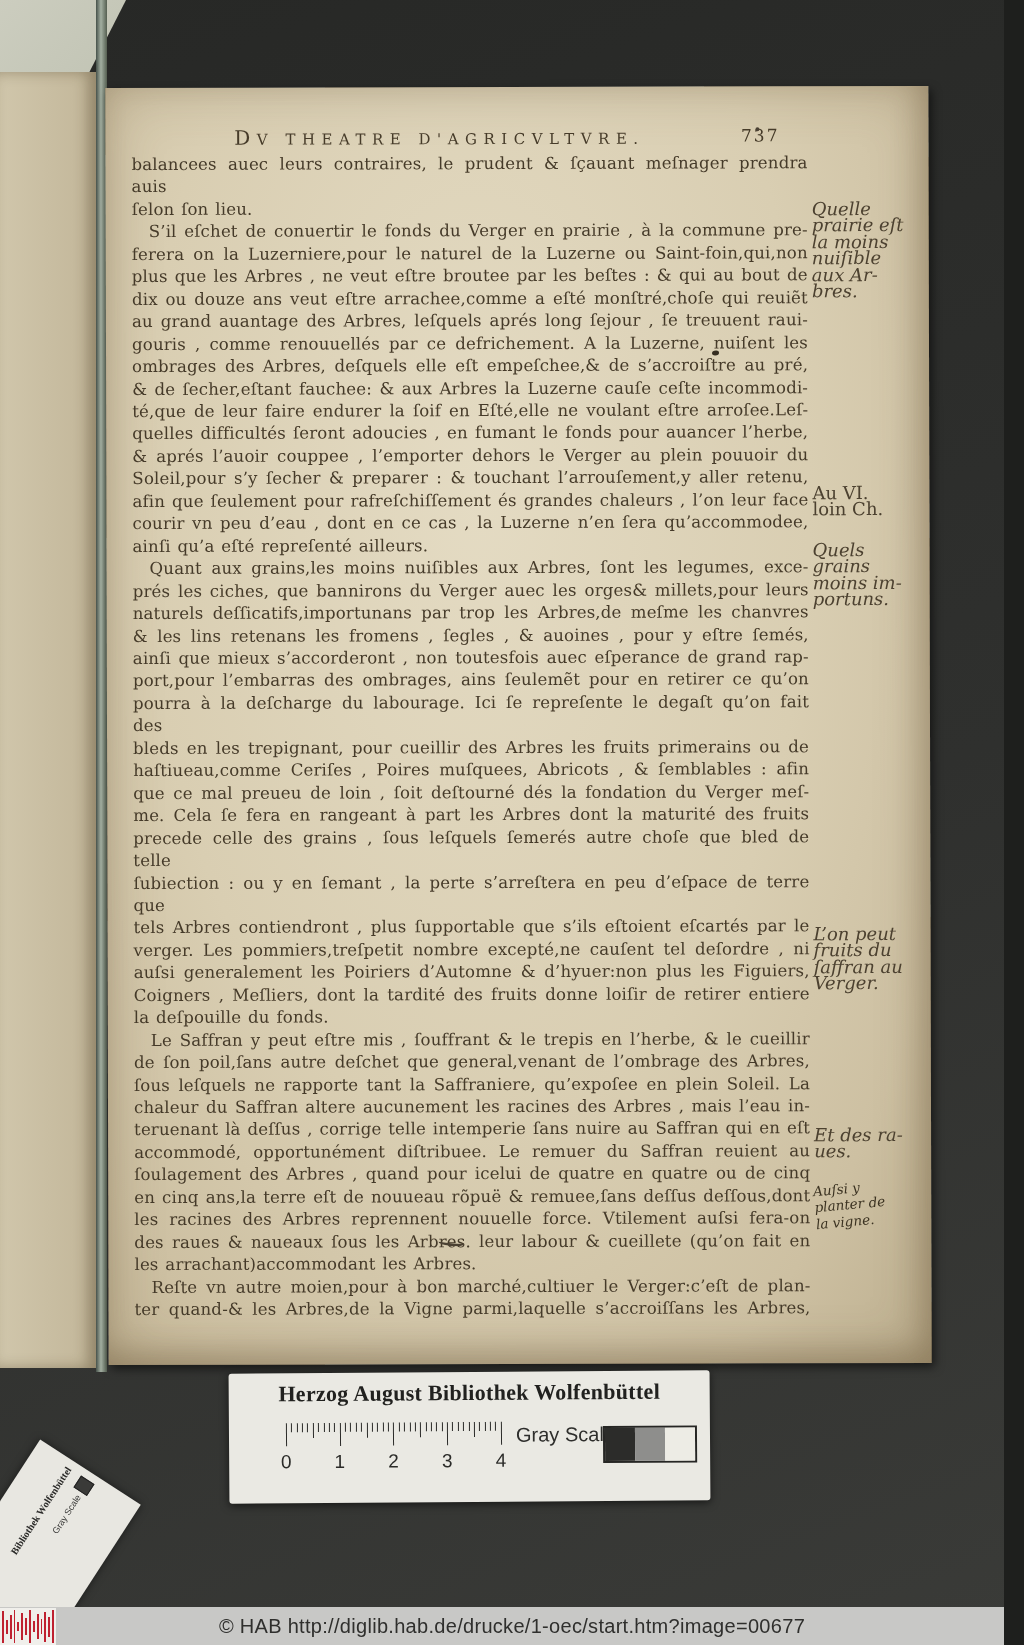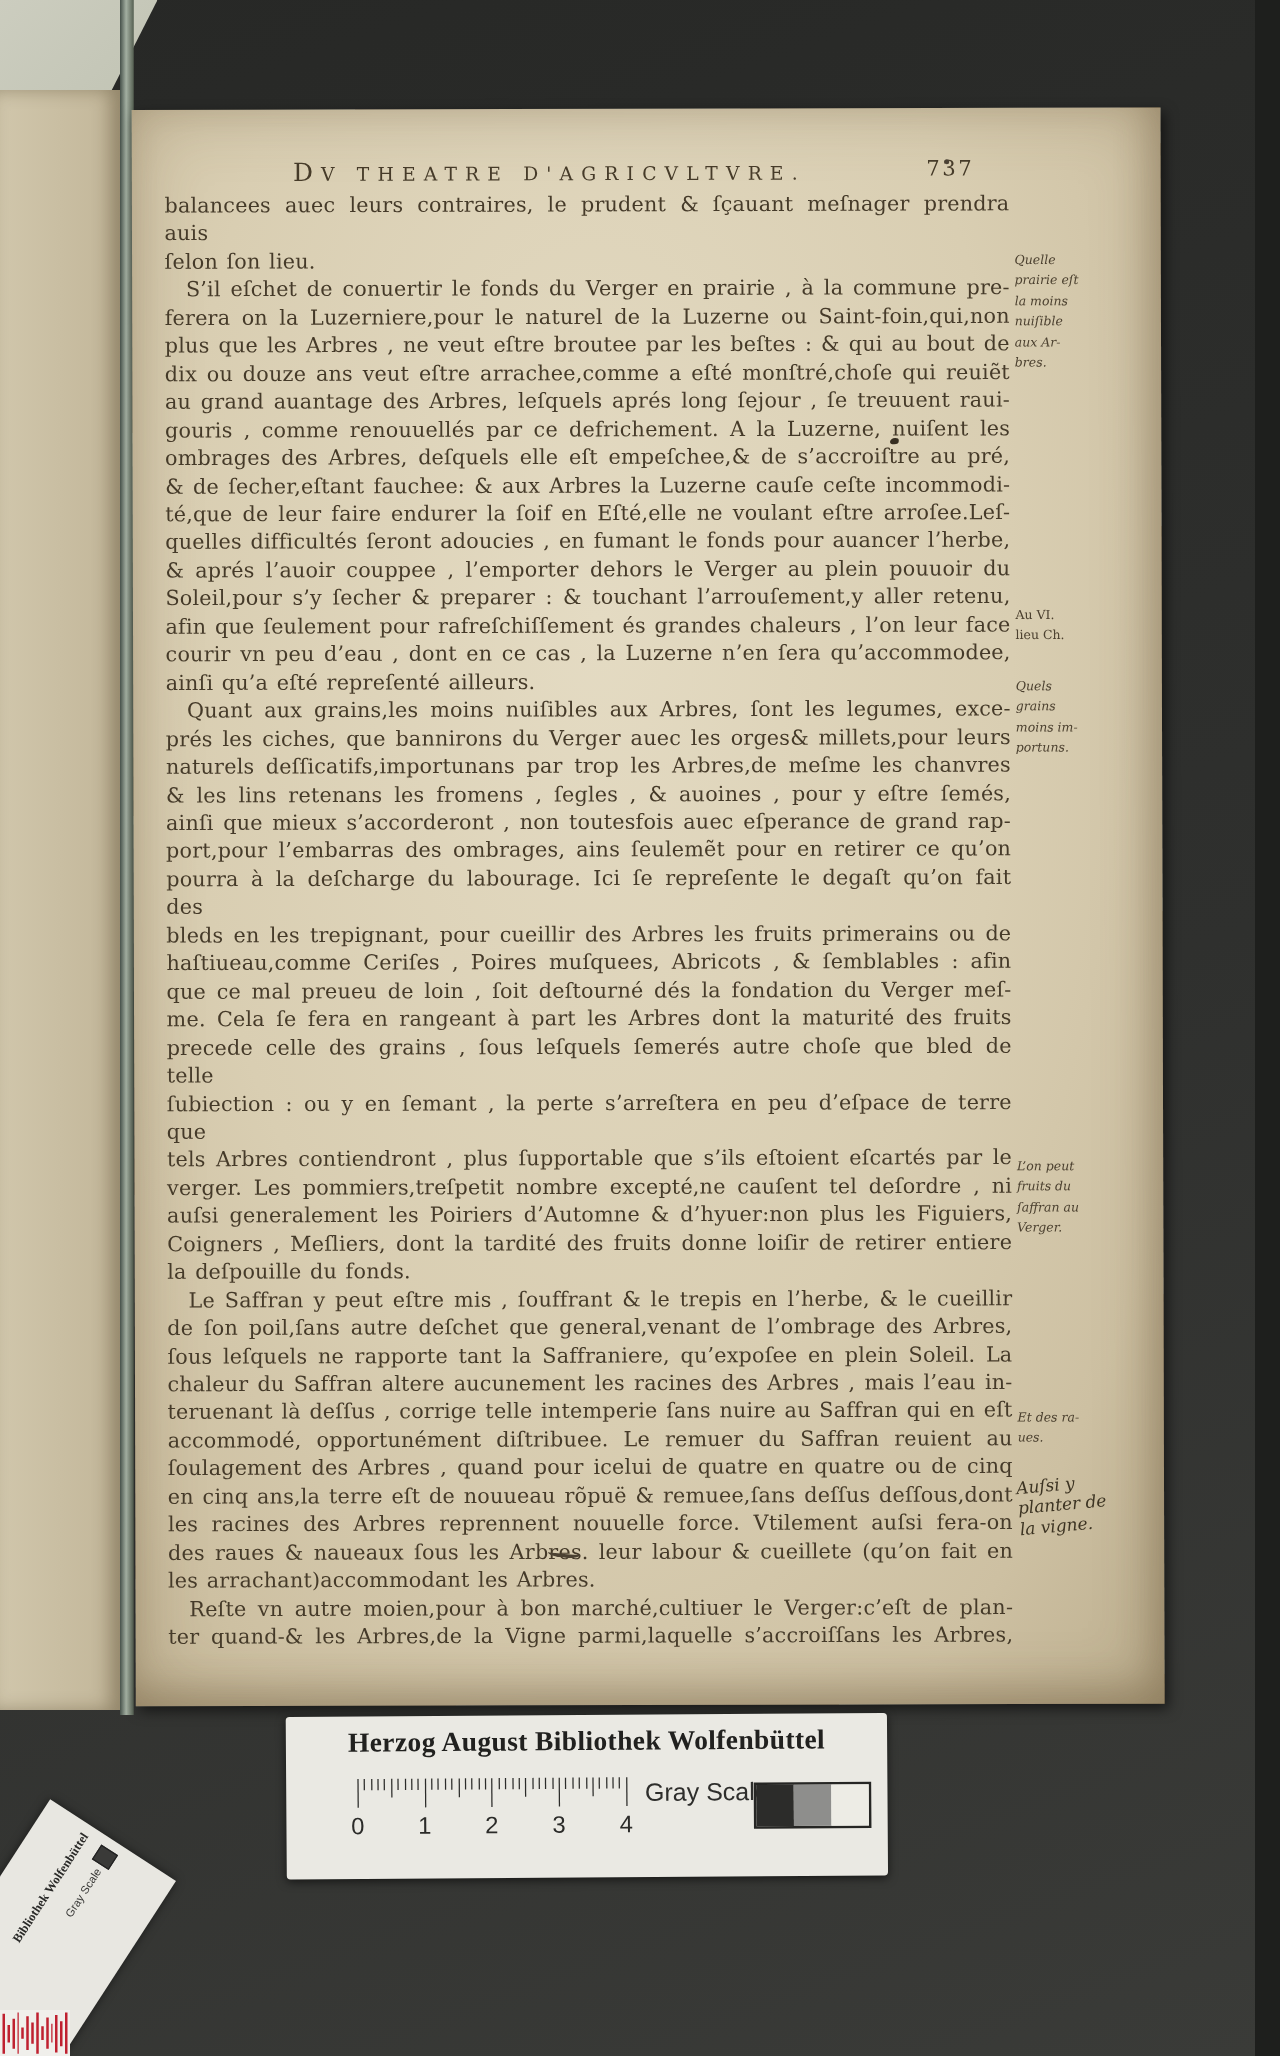--- a/index.html
+++ b/index.html
@@ -30,21 +30,21 @@
     font-size:15px;letter-spacing:6.5px;white-space:nowrap;}
   .pg-title::first-letter{font-size:20px;}
   .pg-num{position:absolute;right:28px;top:1px;font-size:17px;letter-spacing:2px;}
   .body-lines{position:absolute;left:26px;top:66px;width:676px;
     font-size:16.6px;line-height:22.45px;color:#453a29;word-spacing:1.4px;letter-spacing:.15px;}
   .line{text-align:justify;text-align-last:justify;}
   .line.last{text-align-last:left;}
   .line.indent{text-indent:17px;}
 
   .mnotes{position:absolute;left:706px;top:0;width:116px;}
-  .mnote{position:absolute;left:0;width:116px;font-size:10px;line-height:16.4px;
+  .mnote{position:absolute;left:0;width:116px;font-size:18px;line-height:16.4px;
     white-space:pre-line;color:#4c4130;font-style:italic;}
   .mn1{top:115px;} .mn2{top:399px;font-style:normal;} .mn3{top:456px;}
   .mn4{top:840px;} .mn5{top:1041px;}
   .mn6{top:1092px;transform:rotate(-5deg);color:#3c3322;font-size:13.6px;}
 
   
   .speck1{position:absolute;left:606px;top:264px;width:7px;height:5px;background:#362e21;border-radius:60% 40% 55% 45%;}
   .speck2{position:absolute;left:650px;top:41px;width:4px;height:4px;background:#4a4134;border-radius:50%;}
   .flourish{position:absolute;left:330px;top:1152px;width:26px;height:4px;
     border-bottom:3px solid #4b4132;border-radius:50%;transform:rotate(5deg);}
@@ -156,21 +156,21 @@
       </div>
 
     <div class="mnotes">
       <div class="mnote mn1">Quelle
 prairie eſt
 la moins
 nuiſible
 aux Ar-
 bres.</div>
       <div class="mnote mn2">Au VI.
-lieu Ch.</div>
+loin Ch.</div>
       <div class="mnote mn3">Quels
 grains
 moins im-
 portuns.</div>
       <div class="mnote mn4">L’on peut
 fruits du
 ſaffran au
 Verger.</div>
       <div class="mnote mn5">Et des ra-
 ues.</div>
@@ -245,20 +245,23 @@
         <span class="patch" style="background: rgb(237, 236, 229);"></span>
       </div>
   </div>
 
   <div class="side-card">
     <div class="sc-line1">Bibliothek Wolfenbüttel</div>
     <div class="sc-line2">Gray Scale</div>
     <div class="sc-patch"></div>
   </div>
 
+  <div class="footer">
+    <div class="footer-text">© HAB http://diglib.hab.de/drucke/1-oec/start.htm?image=00677</div>
+  </div>
   <div class="barcode">
       <span class="bar" style="height: 32px;"></span>
       <span class="bar" style="height: 14px;"></span>
       <span class="bar" style="height: 24px;"></span>
       <span class="bar" style="height: 33px;"></span>
       <span class="bar" style="height: 9px;"></span>
       <span class="bar" style="height: 27px;"></span>
       <span class="bar" style="height: 17px;"></span>
       <span class="bar" style="height: 33px;"></span>
       <span class="bar" style="height: 11px;"></span>

